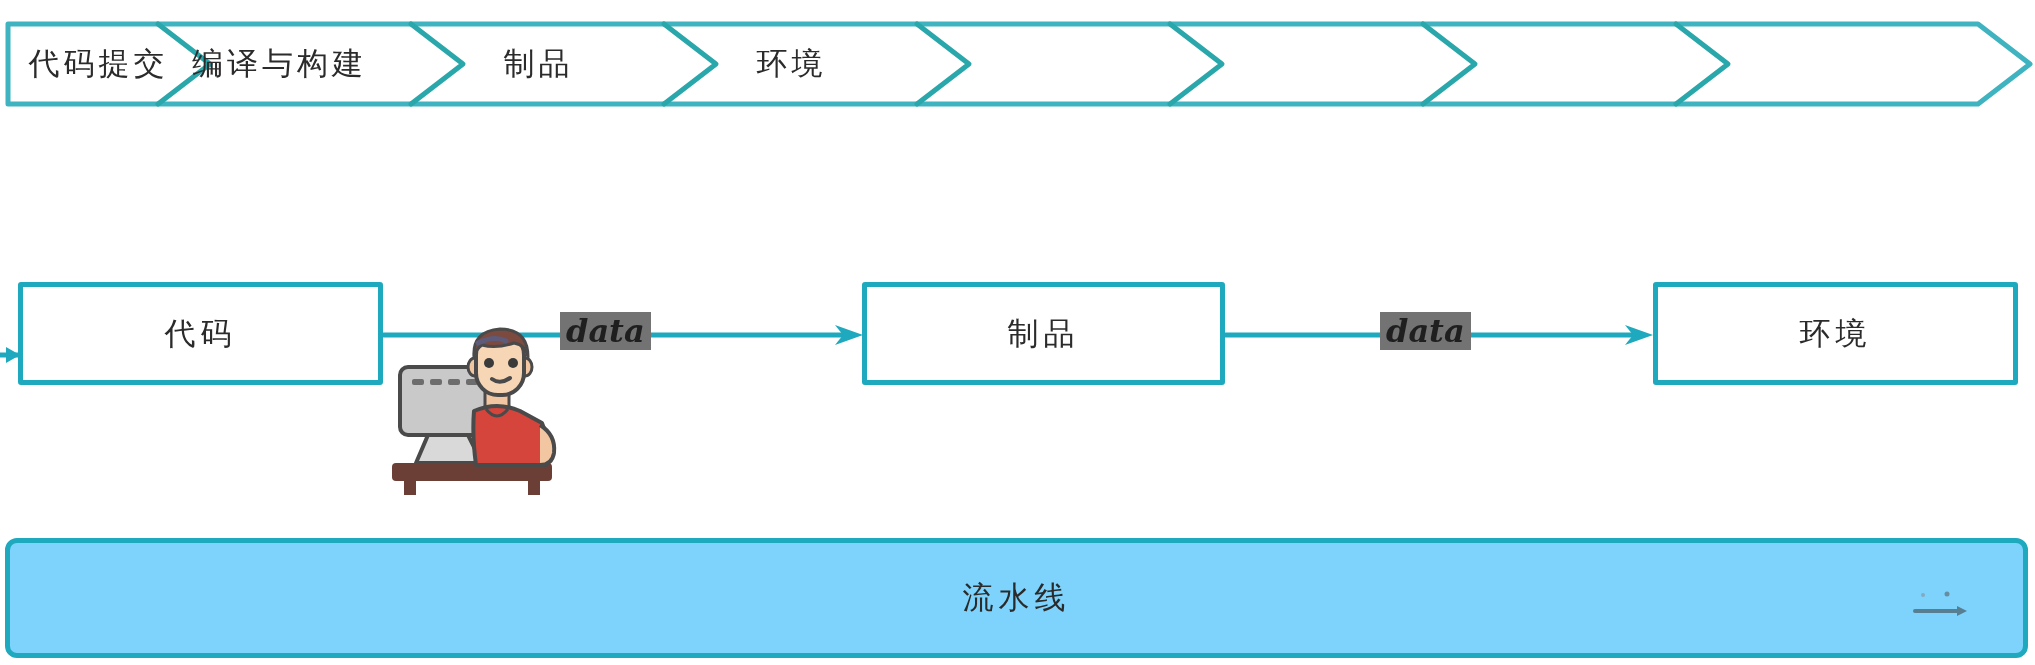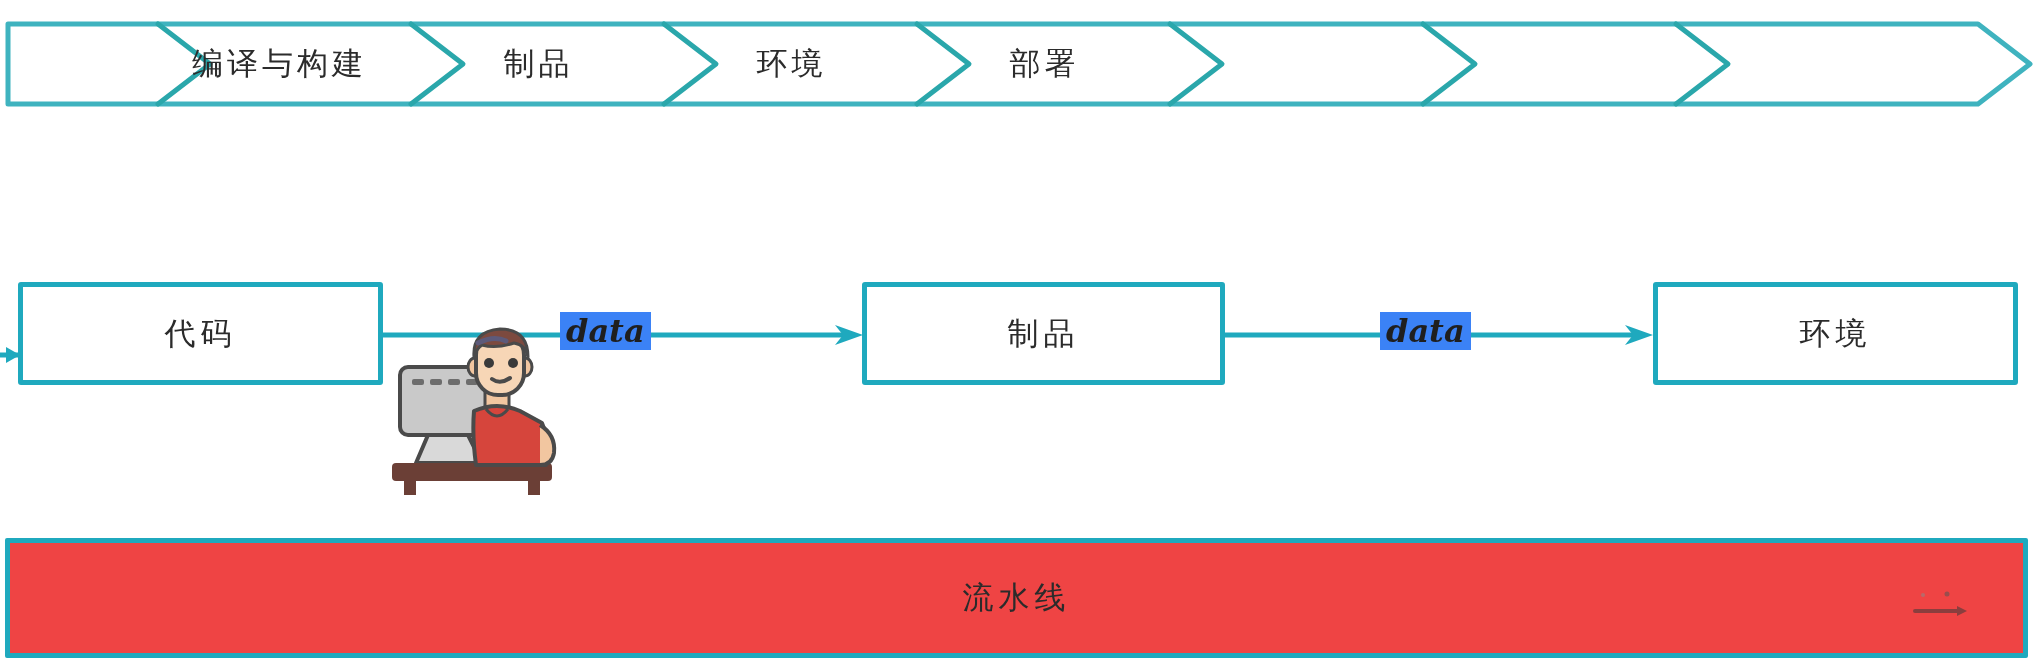--- a/index.html
+++ b/index.html
@@ -83,43 +83,43 @@
     top: 52px;
     height: 26px;
   }
   .flow-arrow svg { display: block; overflow: visible; }
   .arrow-label {
     position: absolute;
     font-style: italic;
     font-weight: bold;
     font-size: 32px;
     color: #1f1f1f;
-    background: #3b82f6;
+    background: #737373;
     padding: 0 6px;
     top: 42px;
     font-family: "DejaVu Serif", "Liberation Serif", serif;
   }
   .entry-arrow {
     position: absolute;
     left: 0px;
     top: 74px;
     width: 22px;
     height: 22px;
   }
 
   
   .pipeline-bar {
     position: absolute;
     left: 5px;
     top: 538px;
     width: 2023px;
     height: 120px;
     border: 5px solid #1fa9be;
-    border-radius: 2px;
-    background: #ef4444;
+    border-radius: 12px;
+    background: #7dd3fc;
     box-sizing: border-box;
   }
   .pipeline-label {
     position: absolute;
     left: 0;
     right: 0;
     top: 50%;
     transform: translateY(-50%);
     text-align: center;
     font-size: 31px;
@@ -160,31 +160,31 @@
         <path d="M152 4 L204 44 L152 84"></path>
         <path d="M405 4 L457 44 L405 84"></path>
         <path d="M658 4 L710 44 L658 84"></path>
         <path d="M911 4 L963 44 L911 84"></path>
         <path d="M1164 4 L1216 44 L1164 84"></path>
         <path d="M1417 4 L1469 44 L1417 84"></path>
         <path d="M1670 4 L1722 44 L1670 84"></path>
       </g>
     </svg>
 
+    <div class="stage-label" style="left:10px; width:165px;">
+      <span>代码提交</span>
+    </div>
     <div class="stage-label" style="left:166px; width:215px;">
       <span>编译与构建</span>
     </div>
     <div class="stage-label" style="left:410px; width:245px;">
       <span>制品</span>
     </div>
     <div class="stage-label" style="left:663px; width:245px;">
       <span>环境</span>
-    </div>
-    <div class="stage-label" style="left:916px; width:245px;">
-      <span>部署</span>
     </div>
   </div>
 
   <div class="flow-row">
 
     <div class="entry-arrow">
       <svg width="22" height="22" viewBox="0 0 22 22">
         <path d="M0 11 L18 11" stroke="#1fa9be" stroke-width="5"></path>
         <path d="M6 3 L20 11 L6 19 Z" fill="#1fa9be"></path>
       </svg>

